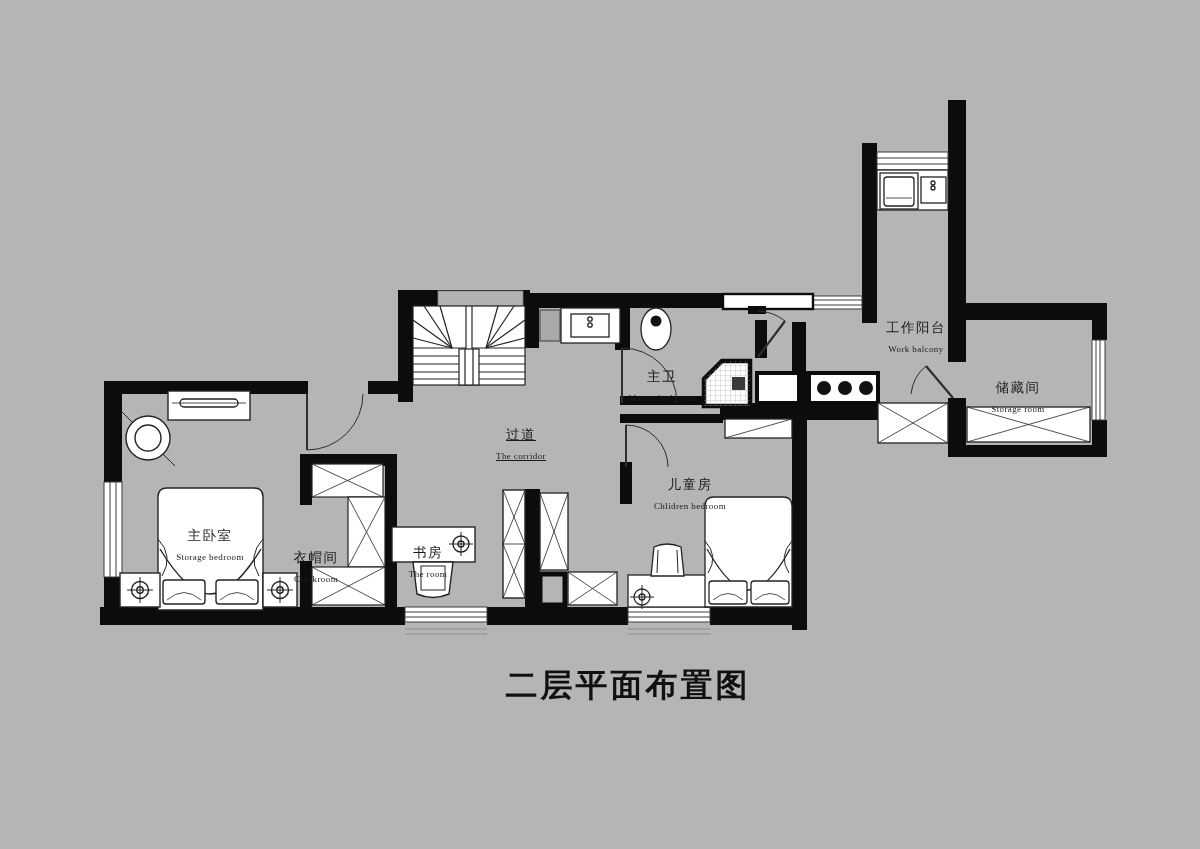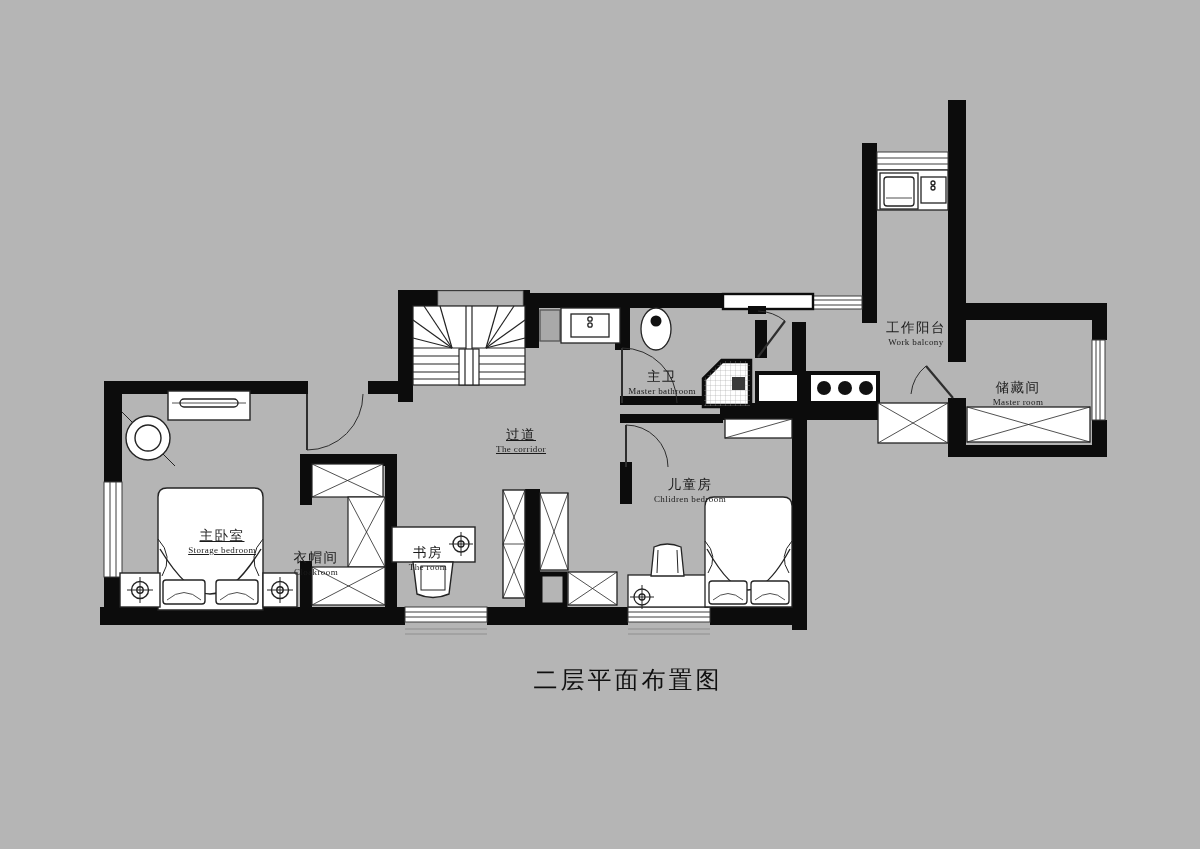--- a/index.html
+++ b/index.html
@@ -2,23 +2,23 @@
 <html><head>
 <meta charset="utf-8">
 <style>
   html,body{margin:0;padding:0;background:#b5b5b5;}
   .plan{position:relative;width:1200px;height:849px;background:#b5b5b5;overflow:hidden;
         font-family:"Liberation Serif", serif;}
   .plan svg{position:absolute;left:0;top:0;}
   .room-label{position:absolute;transform:translateX(-50%);text-align:center;color:#1b1b1b;
               line-height:1.15;white-space:nowrap;pointer-events:none;}
   .room-label .zh{font-size:13.5px;letter-spacing:1.5px;display:block;margin-top:16px;}
-  .room-label .en{font-size:9px;letter-spacing:0.4px;display:block;margin-top:1px;}
+  .room-label .en{font-size:9px;letter-spacing:0.4px;display:block;margin-top:8px;}
   .plan-title{position:absolute;left:628px;top:664px;transform:translateX(-50%);
-              font-size:24px;color:#101010;letter-spacing:3px;font-weight:400;white-space:nowrap;}
+              font-size:32px;color:#101010;letter-spacing:3px;font-weight:700;white-space:nowrap;}
 </style>
 </head>
 <body>
 
 <div class="plan">
 
 <svg width="1200" height="849" viewBox="0 0 1200 849">
   <defs>
     <pattern id="showerGrid" patternUnits="userSpaceOnUse" width="5" height="5">
       <path d="M 5 0 L 0 0 0 5" fill="none" stroke="#a3a3a3" stroke-width="0.6"></path>
@@ -318,21 +318,21 @@
       <line x1="948" y1="403" x2="878" y2="443" stroke-width="0.8"></line>
     </g>
     <g>
       <rect x="967" y="407" width="123" height="35"></rect>
       <line x1="967" y1="407" x2="1090" y2="442" stroke-width="0.8"></line>
       <line x1="1090" y1="407" x2="967" y2="442" stroke-width="0.8"></line>
     </g>
   </g>
 </svg>
 
-  <div class="room-label" style="left:222px;top:512px;text-decoration:underline;">
+  <div class="room-label" style="left:210px;top:512px;">
     <span class="zh">主卧室</span>
     <span class="en">Storage bedroom</span>
   </div>
   <div class="room-label" style="left:316px;top:534px;">
     <span class="zh">衣帽间</span>
     <span class="en">Cloakroom</span>
   </div>
   <div class="room-label" style="left:428px;top:529px;">
     <span class="zh">书房</span>
     <span class="en">The room</span>
@@ -348,17 +348,17 @@
   <div class="room-label" style="left:690px;top:461px;">
     <span class="zh">儿童房</span>
     <span class="en">Chlidren bedroom</span>
   </div>
   <div class="room-label" style="left:916px;top:304px;">
     <span class="zh">工作阳台</span>
     <span class="en">Work balcony</span>
   </div>
   <div class="room-label" style="left:1018px;top:364px;">
     <span class="zh">储藏间</span>
-    <span class="en">Master room</span>
+    <span class="en">Storage room</span>
   </div>
 
   <div class="plan-title">二层平面布置图</div>
 </div>
 
 </body></html>

